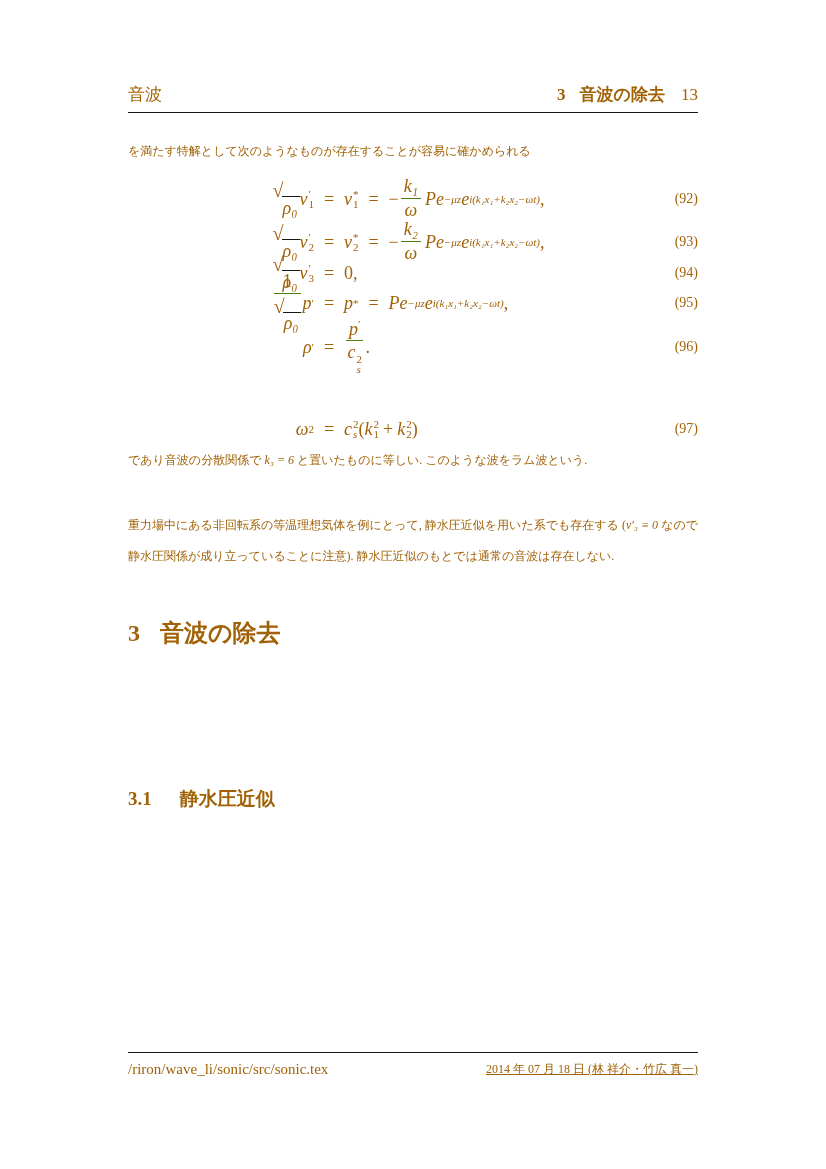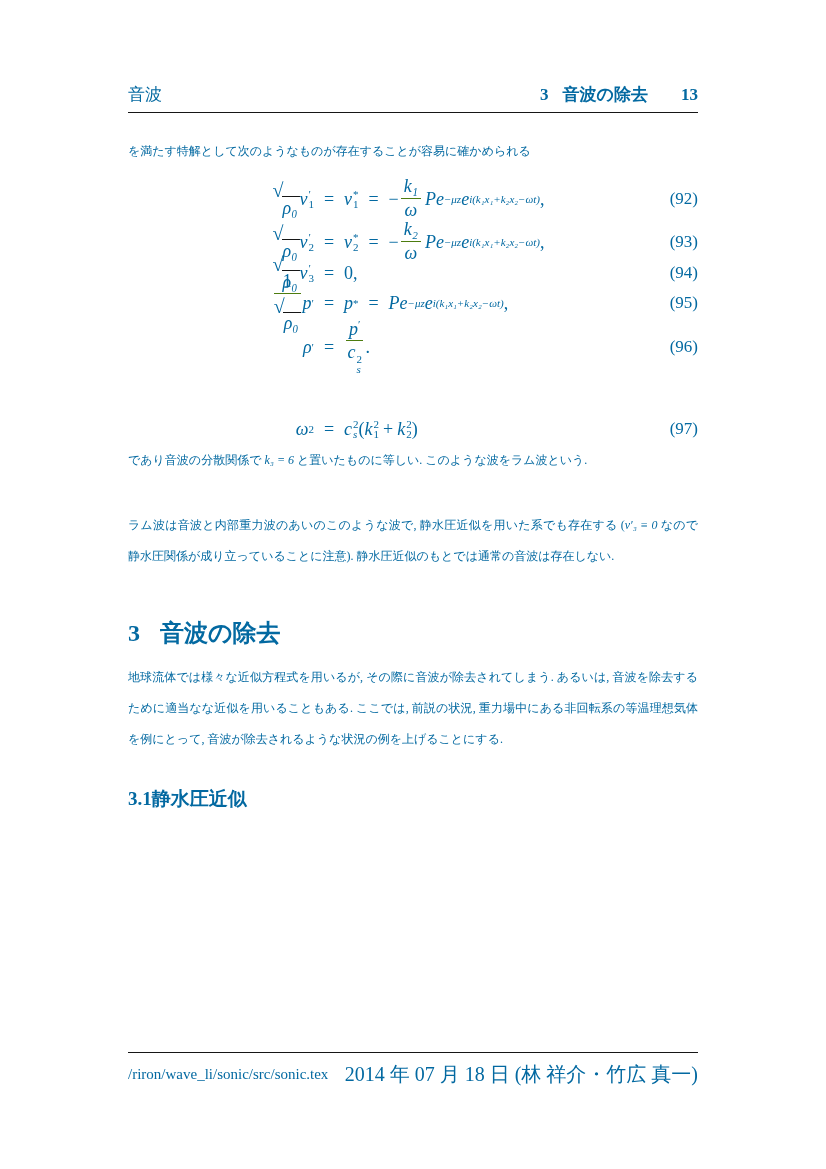--- a/index.html
+++ b/index.html
@@ -1,53 +1,53 @@
 <!DOCTYPE html>
 <html><head>
 <meta charset="utf-8">
 <style>
   * { margin:0; padding:0; box-sizing:border-box; }
   html,body { background:#ffffff; }
   .page {
     position:relative; width:826px; height:1169px; background:#ffffff;
-    color:#0369a1; font-family:"Liberation Serif","DejaVu Serif",serif;
+    color:#a16207; font-family:"Liberation Serif","DejaVu Serif",serif;
     overflow:hidden;
     padding-left:44px;
   }
   .abs { position:absolute; }
   .content-col { left:128px; width:570px; }
 
   
   .hdr { top:84px; height:29px; display:flex; align-items:flex-end;
          border-bottom:1px solid #161616; padding-bottom:6px; font-size:17px; }
   .hdr-left { font-family:"Liberation Sans","DejaVu Sans",sans-serif; }
   .hdr-right { margin-left:auto; display:flex; align-items:baseline; }
   .hdr-secno { font-weight:bold; }
   .hdr-sectitle { font-weight:bold; font-family:"Liberation Sans","DejaVu Sans",sans-serif; margin-left:14px; }
-  .hdr-page { font-weight:bold; margin-left:33px; }
+  .hdr-page { font-weight:normal; margin-left:16px; }
   .ftr { top:1052px; border-top:1px solid #161616; padding-top:8px;
-         display:flex; align-items:center; font-size:15px; }
-  .ftr-date { margin-left:auto; font-size:20px; }
+         display:flex; align-items:flex-end; font-size:15px; }
+  .ftr-date { margin-left:auto; font-size:12px;text-decoration:underline; }
 
   
   .jp { font-size:12px; line-height:31px; text-align:justify; }
   .imath { font-style:italic; }
 
   
   .h-sec { top:617px; display:flex; align-items:baseline; font-size:24px; font-weight:bold; }
   .h-sec .no { margin-right:20px; }
   .h-sub { top:786px; display:flex; align-items:baseline; font-size:19px; font-weight:bold; }
-  .h-sub .no { margin-right:0; }
+  .h-sub .no { margin-right:28px; }
 
   
   .eqrow { display:flex; align-items:center; font-size:18px; }
   .eq-lhs { width:186px; display:flex; justify-content:flex-end; align-items:center; }
   .eq-rel { width:30px; text-align:center; }
   .eq-rhs { flex:1; display:flex; align-items:center; }
-  .eq-no  { font-size:17px; }
+  .eq-no  { font-size:14px; }
   .mi { font-style:italic; }
   .sp { font-size:11px; vertical-align:super; line-height:0; }
   .stk { display:inline-flex; flex-direction:column; align-items:flex-start;
          font-size:11px; line-height:10px; vertical-align:-5px; margin-left:1px; }
   .frac { display:inline-block; text-align:center; vertical-align:middle; margin:0 2px; }
   .fnum { display:block; border-bottom:1px solid #4d7c0f; padding:0 3px 1px 3px; line-height:1.1; }
   .fden { display:block; padding-top:2px; line-height:1.1; }
   .root { display:inline-flex; align-items:flex-start; }
   .rt-sym { font-size:20px; line-height:1; }
   .rt-bar { border-top:1px solid #161616; margin-left:-2px; padding:1px 2px 0 1px;margin-top:16px; }
@@ -233,29 +233,28 @@
         <span>)</span>
     </span>
     <span class="eq-no">(97)</span>
   </div>
 
   <div class="abs content-col jp" style="top:445px">
     <span>であり音波の分散関係で </span><span class="imath">k₃ = 6</span><span> と置いたものに等しい. このような波をラム波という.</span>
   </div>
 
   <div class="abs content-col jp" style="top:510px">
-    <span>ラム波は音波と内部重力波のあいのこのような波で, 静水圧近似を用いた系でも存在する (</span><span class="imath">v′₃ ≡ 0</span><span> なので静水圧関係が成り立っていることに注意). 静水圧近似のもとでは通常の音波は存在しない.</span>
+    <span>重力場中にある非回転系の等温理想気体を例にとって, 静水圧近似を用いた系でも存在する (</span><span class="imath">v′₃ ≡ 0</span><span> なので静水圧関係が成り立っていることに注意). 静水圧近似のもとでは通常の音波は存在しない.</span>
   </div>
 
   <div class="abs content-col h-sec">
     <span class="no">3</span>
     <span>音波の除去</span>
   </div>
 
-  <div class="abs content-col jp" style="top:662px">地球流体では様々な近似方程式を用いるが, その際に音波が除去されてしまう. あるいは, 音波を除去するために適当なな近似を用いることもある. ここでは, 前説の状況, 重力場中にある非回転系の等温理想気体を例にとって, 音波が除去されるような状況の例を上げることにする.</div>
 
   <div class="abs content-col h-sub">
     <span class="no">3.1</span>
     <span>静水圧近似</span>
   </div>
 
 
   <div class="abs content-col ftr">
     <span>/riron/wave_li/sonic/src/sonic.tex</span>
     <span class="ftr-date">2014 年 07 月 18 日 (林 祥介・竹広 真一)</span>

